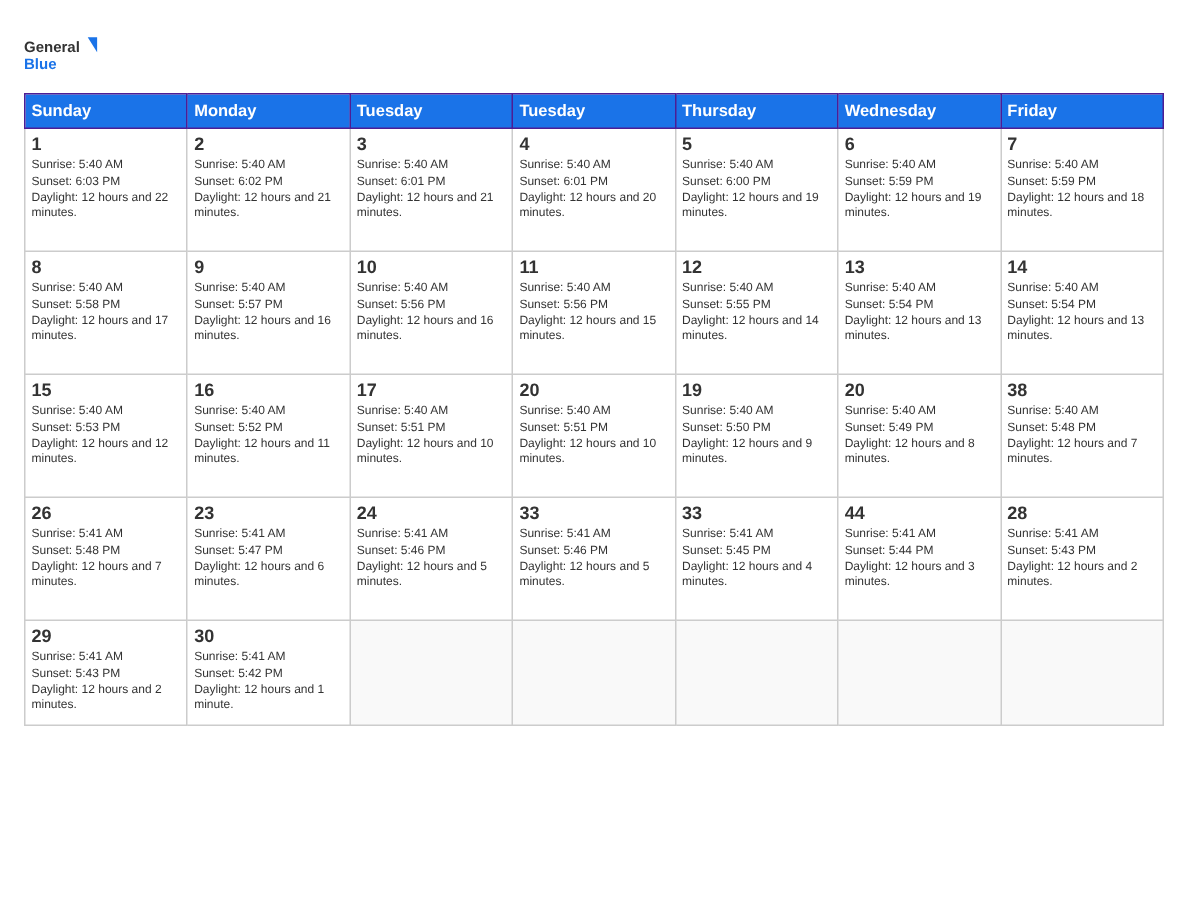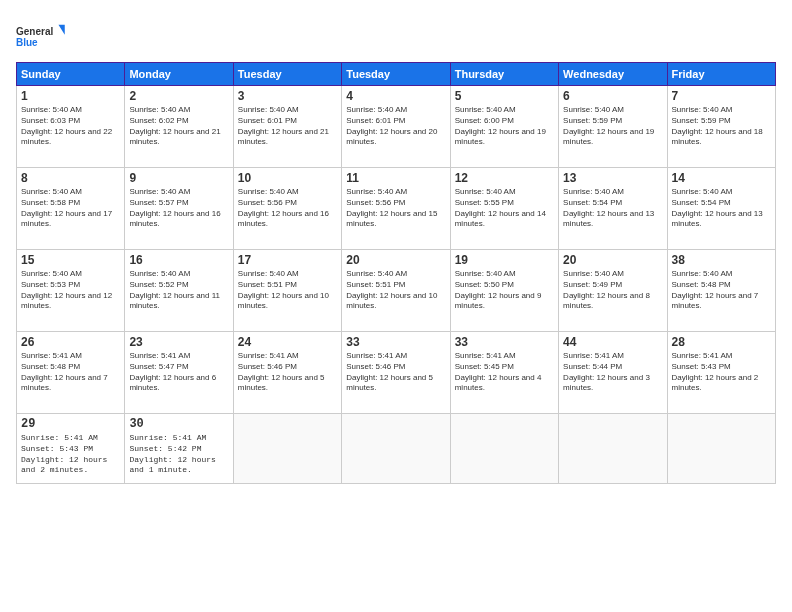--- a/index.html
+++ b/index.html
@@ -70,21 +70,20 @@
     .cell-text {
       font-size: 8px;
       line-height: 1.35;
       color: #333;
     }
     .empty-cell {
       background: #f9f9f9;
     }
     tr:last-child td {
       height: 70px;
-      font-family: Liberation Mono, monospace;
     }
   </style>
 </head>
 <body>
 
 <div class="container">
   <div class="header-row">
     <div class="logo">
   <svg width="50" height="40" viewBox="0 0 80 40">
     <text x="0" y="18" font-size="16" font-weight="bold" font-family="Arial" fill="#333">General</text>

